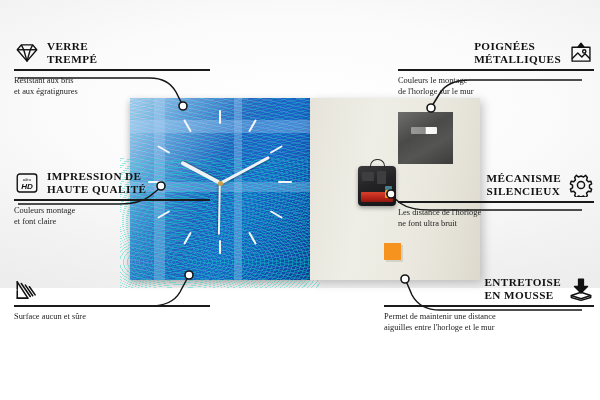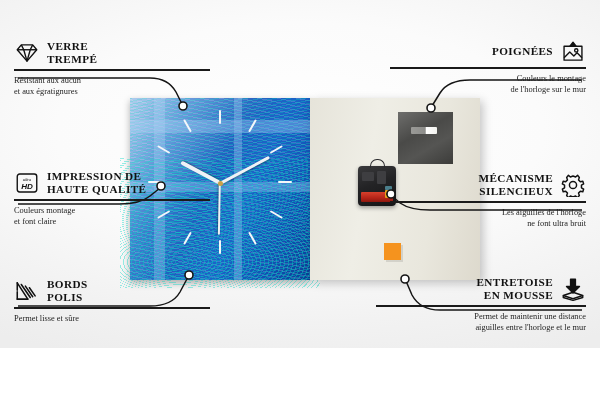--- a/index.html
+++ b/index.html
@@ -5,21 +5,21 @@
   * { box-sizing: border-box; margin: 0; padding: 0; }
   html, body { width: 600px; height: 400px; }
   body {
     font-family: "Liberation Serif", serif;
     background: #ffffff;
     overflow: hidden;
     position: relative;
   }
   #stage {
     position: absolute; inset: 0;
-    width: 600px; height: 348px;
+    width: 600px; height: 288px;
     background:
       radial-gradient(ellipse 90% 70% at 50% 38%, #ffffff 0%, #fbfbfb 45%, #f2f2f2 78%, #ededed 100%);
   }
   
   .product { position: absolute; left: 130px; top: 98px; width: 350px; height: 182px; }
   .face {
     position: absolute; left: 0; top: 0; width: 180px; height: 182px;
     background:
       repeating-linear-gradient(168deg, rgba(0,200,190,.38) 0px, rgba(0,200,190,.38) 1px, rgba(10,60,150,0) 1px, rgba(10,60,150,0) 3px),
       repeating-linear-gradient(12deg, rgba(255,255,255,.16) 0px, rgba(255,255,255,.16) 1px, rgba(0,0,0,0) 1px, rgba(0,0,0,0) 4px),
@@ -92,21 +92,21 @@
   .feature { position: absolute; width: 196px; }
   .feature .head { display: flex; align-items: center; gap: 7px; }
   .feature .title {
     font-size: 11.2px; font-weight: bold; letter-spacing: .4px;
     color: #111; line-height: 1.18; text-transform: uppercase;
   }
   .feature .rule { height: 1.6px; background: #1a1a1a; margin: 3px 0 4px; }
   .feature .desc { font-size: 8.4px; color: #1d1d1d; line-height: 1.32; }
   .left  { left: 14px; text-align: left; }
   .left .head { justify-content: flex-start; }
-  .right { right: 14px; text-align: right; }
+  .right { right: 6px; text-align: left; }
   .right .head { justify-content: flex-end; }
   .ico { width: 26px; height: 24px; flex: 0 0 26px; font-style: italic; }
   .ico svg { display: block; width: 100%; height: 100%; }
   
   .connectors { position: absolute; inset: 0; width: 600px; height: 400px; pointer-events: none; }
 </style>
 </head>
 <body>
 
 <div id="stage">
@@ -192,21 +192,21 @@
             </g>
           </svg>
       </span>
       <span class="title">
         <span>VERRE</span><br>
         <span>TREMPÉ</span>
       </span>
     </div>
     <div class="rule"></div>
     <div class="desc">
-      <span>Résistant aux aucun</span><br>
+      <span>Résistant aux bris</span><br>
       <span>et aux égratignures</span>
     </div>
   </div>
 
   <div class="feature left" style="top:170px;">
     <div class="head">
       <span class="ico">
         <svg viewBox="0 0 32 28">
           <rect x="4" y="3" width="24" height="22" rx="3" fill="none" stroke="#111" stroke-width="1.7"></rect>
           <text x="16" y="11" font-family="Liberation Sans, sans-serif" font-size="5.4" text-anchor="middle" fill="#111">ultra</text>
@@ -233,35 +233,32 @@
           <path d="M4,4 L4,13"></path>
               <path d="M4,4 L17,24"></path>
           <path d="M9,6 L20,22"></path>
               <path d="M14,8 L23,21"></path>
               <path d="M19,10 L26,20"></path>
           <path d="M4,15 L4,24"></path>
               <path d="M4,24 L17,24"></path>
             </g>
           </svg>
       </span>
-      <span class="title">
-        <span>BORDS</span><br>
-        <span>POLIS</span>
-      </span>
-    </div>
-    <div class="rule"></div>
-    <div class="desc">
-      <span>Permet lisse et sûre</span>
+    </div>
+    <div class="rule"></div>
+    <div class="desc">
+      <span>Surface aucun et sûre</span>
     </div>
   </div>
 
   <div class="feature right" style="top:40px;">
     <div class="head">
       <span class="title">
         <span>POIGNÉES</span><br>
+        <span>MÉTALLIQUES</span>
       </span>
       <span class="ico">
         <svg viewBox="0 0 32 28">
             <g fill="none" stroke="#111" stroke-width="1.7" stroke-linejoin="round">
           <path d="M16,2 L12,7 L20,7 Z" fill="#111"></path>
           <rect x="5" y="7" width="22" height="17"></rect>
           <path d="M5,21 L12,14 L17,19 L21,15 L27,21"></path>
           <circle cx="20" cy="12" r="2"></circle>
             </g>
           </svg>
@@ -284,21 +281,21 @@
         <svg viewBox="0 0 32 28">
             <g fill="none" stroke="#111" stroke-width="1.8" stroke-linejoin="round">
           <path d="M16,3 l3.2,1.1 2.4-2 2.2,2.6 -1,3 2.2,2.2 3.1-.6 1,3.3 -2.7,1.7 0,3.1 2.7,1.7 -1,3.3 -3.1-.6 -2.2,2.2 1,3 -2.2,2.6 -2.4-2 -3.2,1.1 -3.2-1.1 -2.4,2 -2.2-2.6 1-3 -2.2-2.2 -3.1.6 -1-3.3 2.7-1.7 0-3.1 -2.7-1.7 1-3.3 3.1.6 2.2-2.2 -1-3 2.2-2.6 2.4,2 Z"></path>
           <circle cx="16" cy="14" r="4.4"></circle>
             </g>
           </svg>
       </span>
     </div>
     <div class="rule"></div>
     <div class="desc">
-      <span>Les aiguilles de l'horloge</span><br>
+      <span>Les distance de l'horloge</span><br>
       <span>ne font ultra bruit</span>
     </div>
   </div>
 
   <div class="feature right" style="top:276px; width:210px;">
     <div class="head">
       <span class="title">
         <span>ENTRETOISE</span><br>
         <span>EN MOUSSE</span>
       </span>

